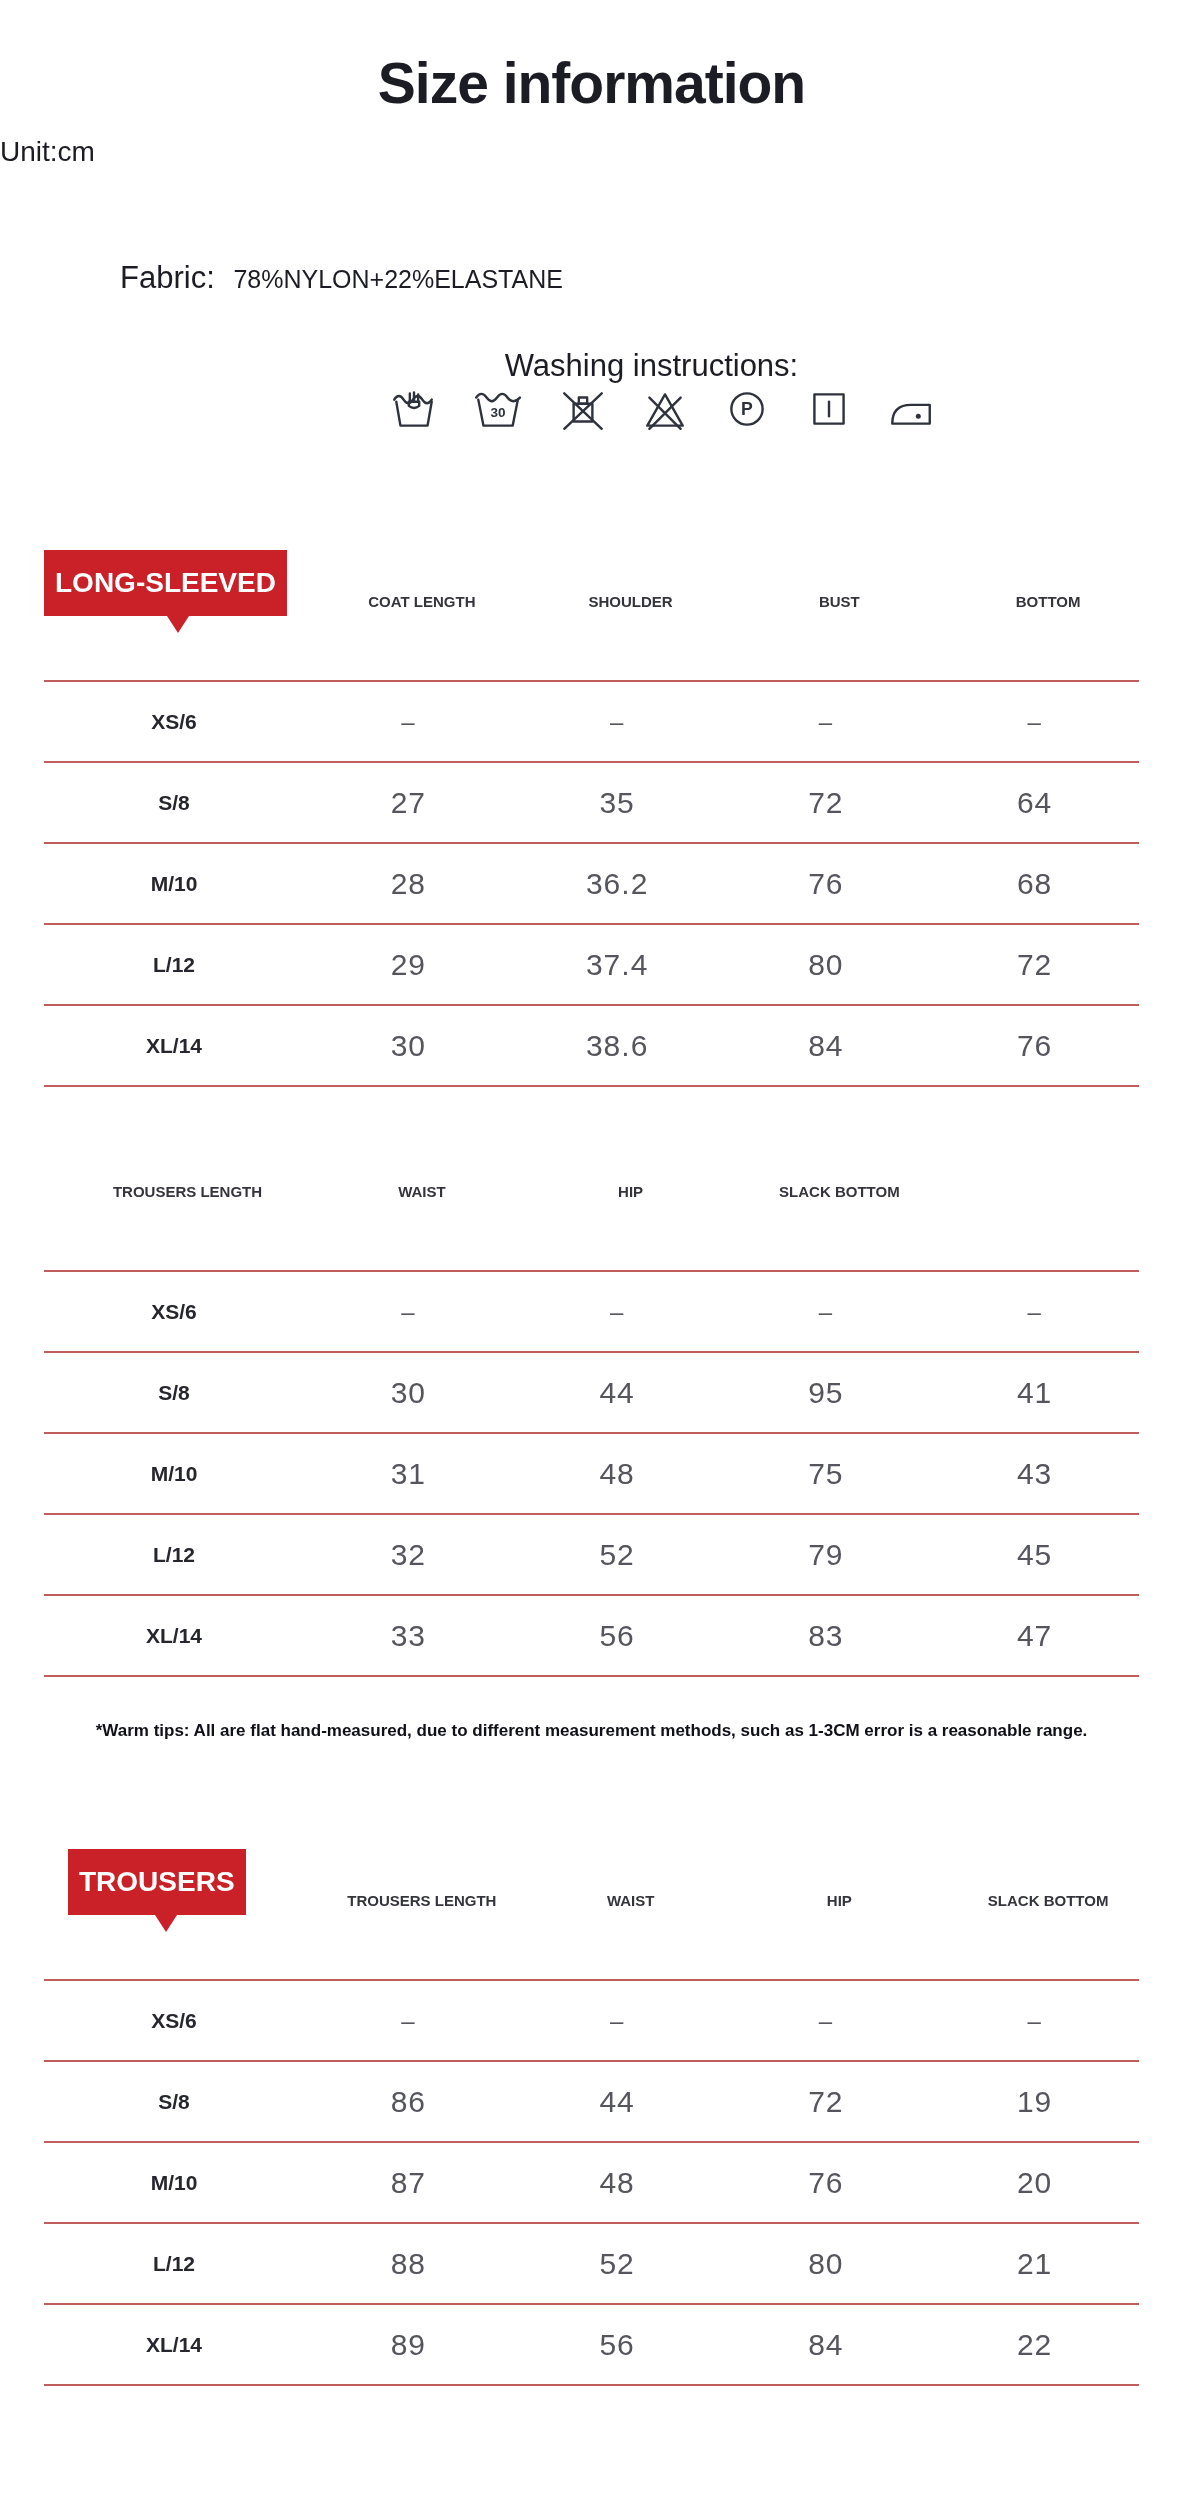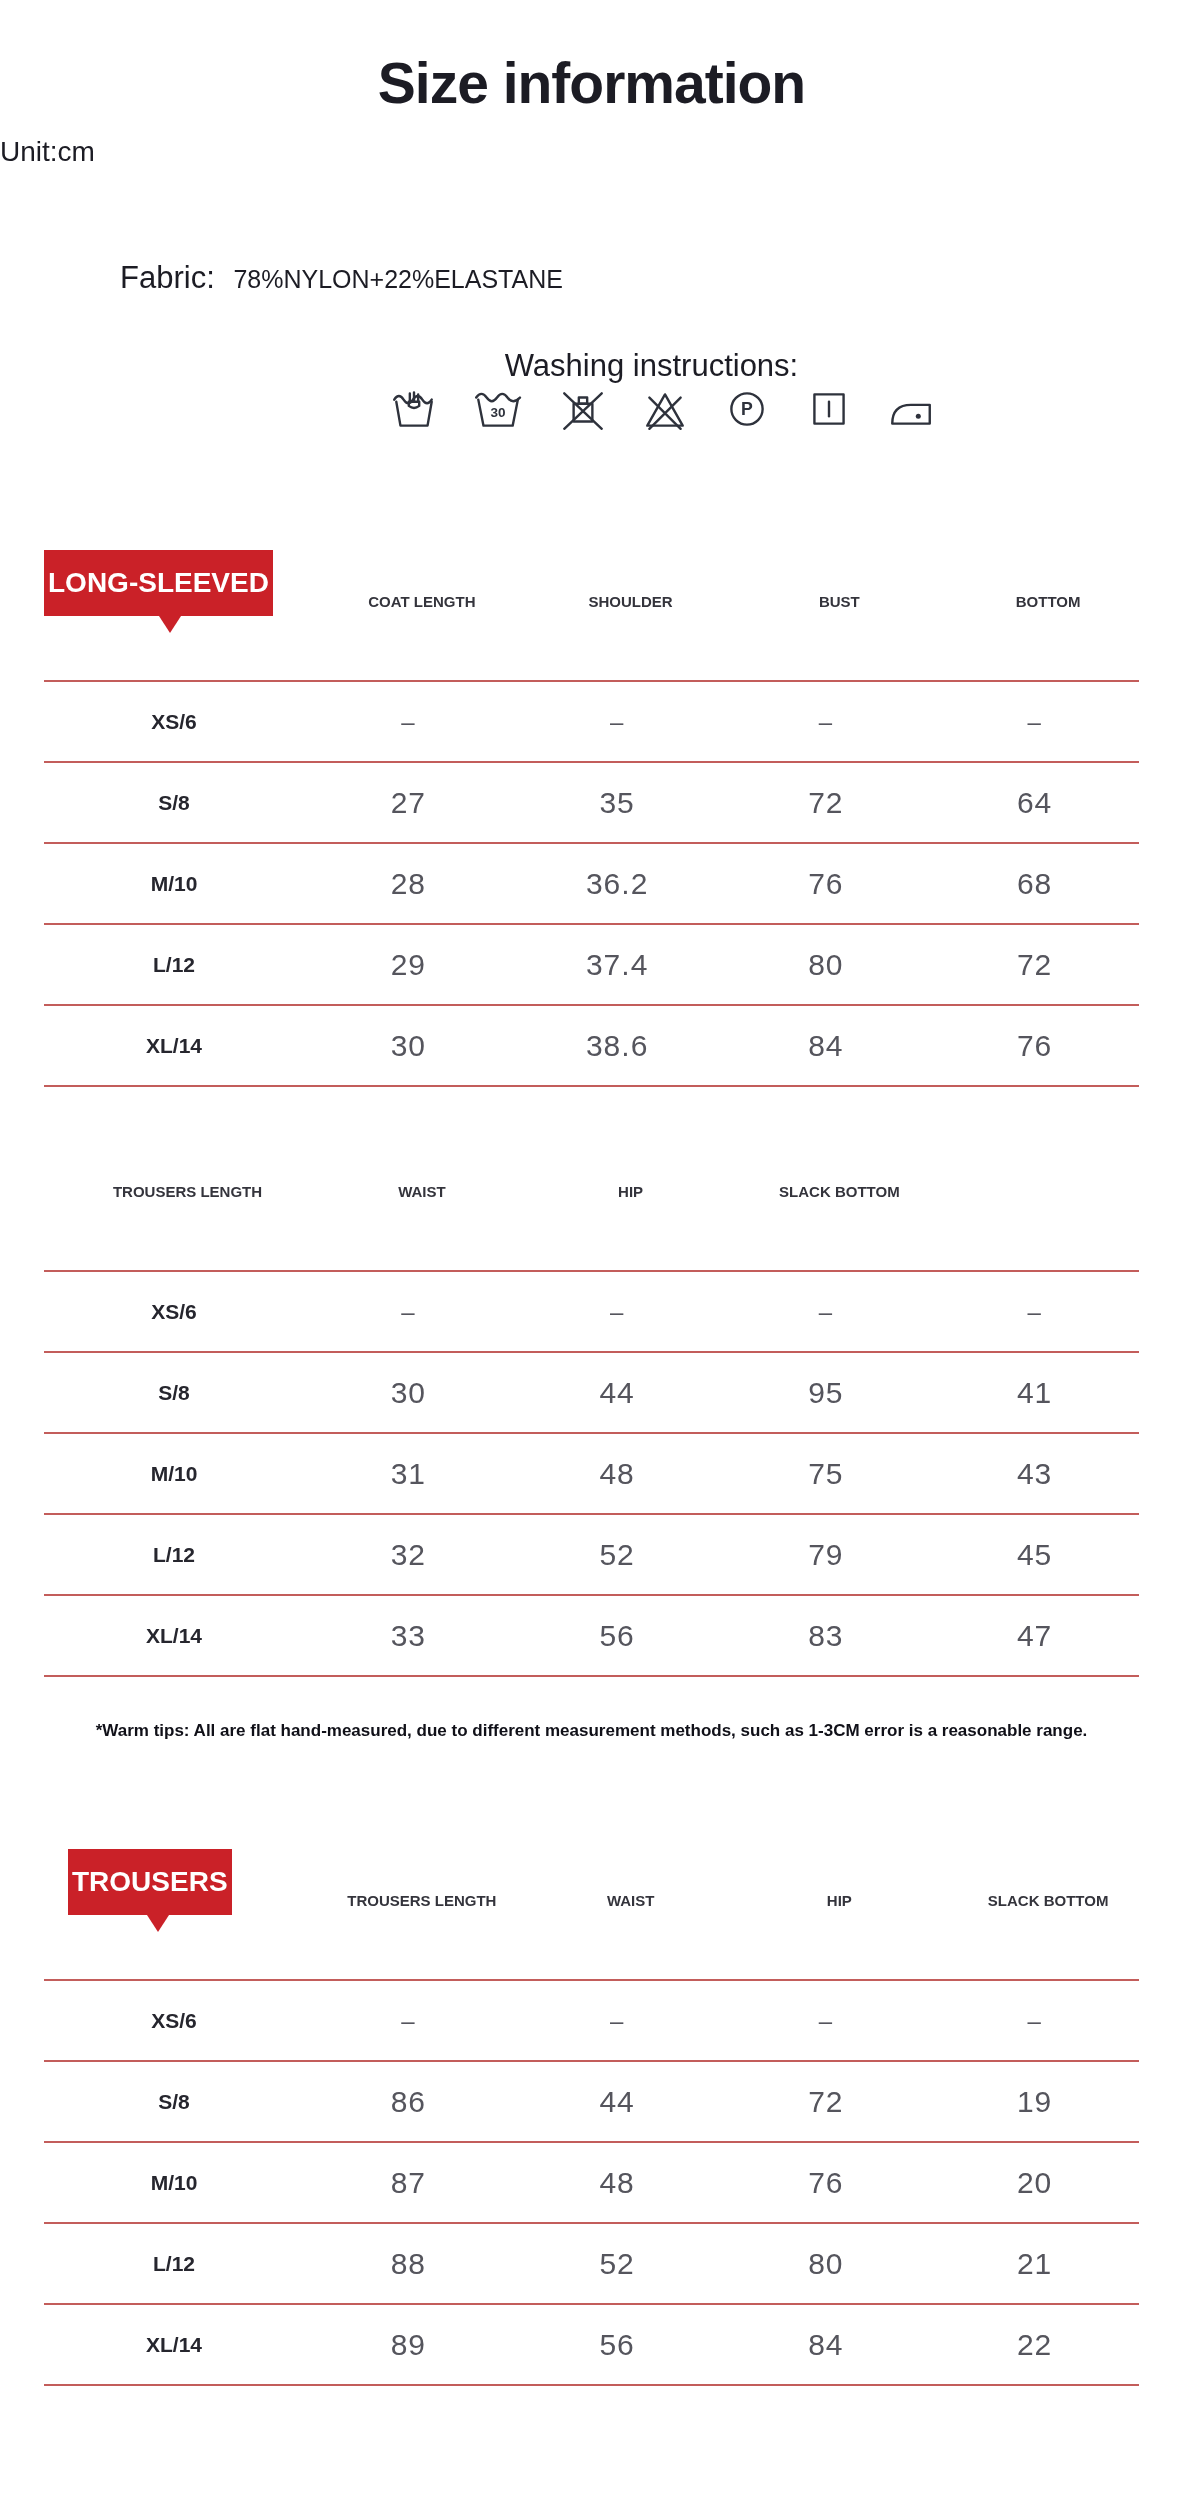--- a/index.html
+++ b/index.html
@@ -23,21 +23,21 @@
   #tables-top, #tables-bottom { }
   .size-table { margin-left:44px; width:1095px; }
   .size-table.t1 { margin-top:116px; }
   .size-table.t2 { margin-top:96px; }
   .size-table.t3 { margin-top:108px; }
 
   .table-head { display:grid; grid-template-columns:260px 1fr 1fr 1fr 1fr; align-items:end; margin-bottom:64px; }
   .ribbon-cell { }
   .ribbon {
     position:relative; display:inline-block; background:var(--red); color:#fff;
-    font-size:28px; font-weight:800; padding:17px 4px; letter-spacing:0;
+    font-size:28px; font-weight:800; padding:17px 11px; letter-spacing:0;
   }
   .t2 .ribbon { margin-left:40px; }
   .t3 .ribbon { margin-left:24px; }
   .ribbon::after {
     content:""; position:absolute; top:100%; left:55%; margin-left:-11px;
     border:11px solid transparent; border-top:17px solid var(--red);
   }
   .col-h { text-align:center; font-size:15px; font-weight:700; color:#34343c; padding-bottom:6px;padding-left:27px; }
 
   .rows { border-bottom:2px solid var(--line); }

